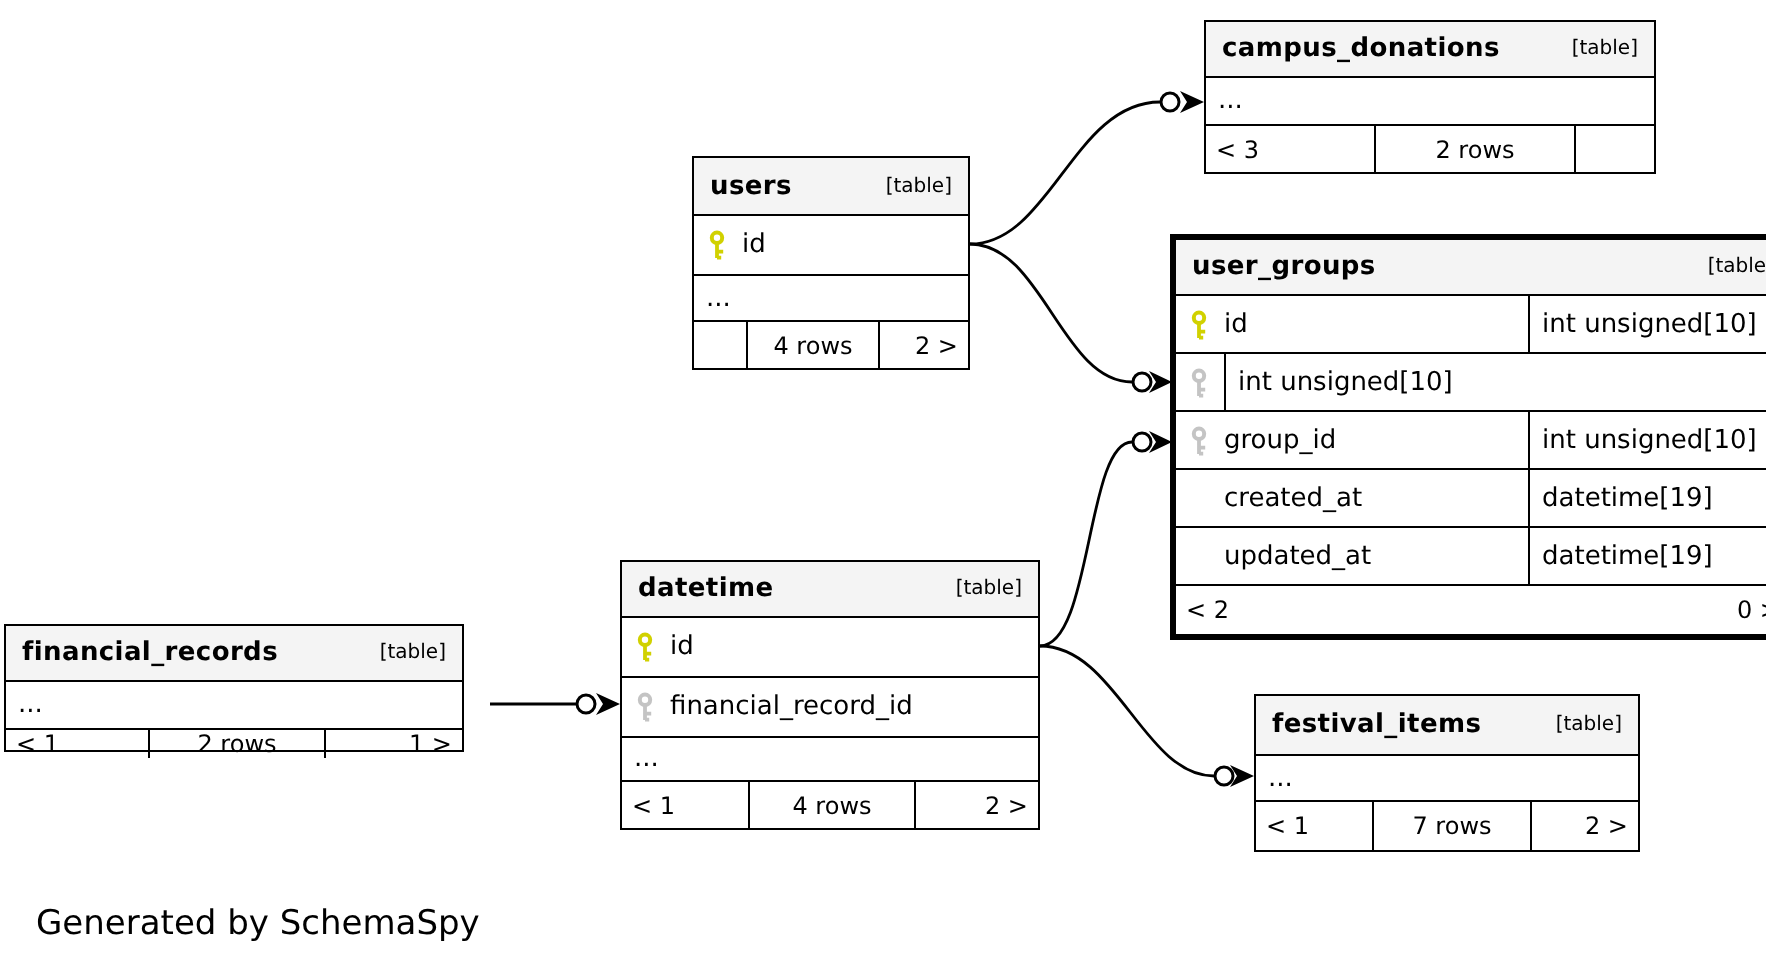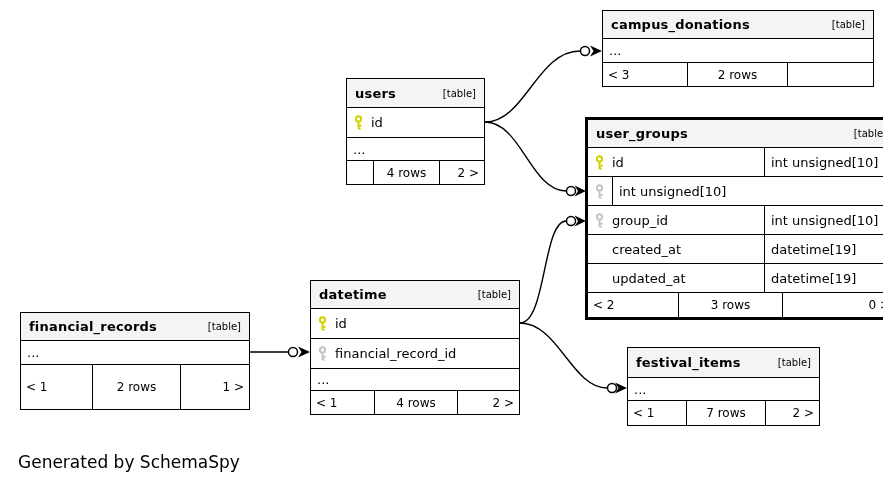--- a/index.html
+++ b/index.html
@@ -68,21 +68,21 @@
     <circle class="rel-circle" cx="612" cy="388" r="4.5"></circle>
     <polygon class="rel-arrow" points="627,388 615,382.5 618.5,388 615,393.5"></polygon>
   </g>
   <g>
     <path class="rel-line" d="M245 352 L288 352"></path>
     <circle class="rel-circle" cx="293" cy="352" r="4.5"></circle>
     <polygon class="rel-arrow" points="310,352 298,346.5 301.5,352 298,357.5"></polygon>
   </g>
 </svg>
 
-<div class="tbl" style="left:602px;top:10px;width:272px;height:77px">
+<div class="tbl" style="left:602px;top:10px;width:226px;height:77px">
   <div class="thead" style="flex:0 0 28px">
     <span class="tname">campus_donations</span>
     <span class="ttag">[table]</span>
   </div>
   <div class="trow" style="flex:0 0 24px">
     <span class="tlabel">...</span>
   </div>
   <div class="tstats">
     <span class="scell" style="flex:0 0 84px">&lt; 3</span>
     <span class="scell mid" style="flex:0 0 101px">2 rows</span>
@@ -153,21 +153,20 @@
     <span class="tlabel">created_at</span>
     <span class="ttype">datetime[19]</span>
   </div>
   <div class="trow" style="flex:0 0 29px">
     <span class="keyspot"></span>
     <span class="tlabel">updated_at</span>
     <span class="ttype">datetime[19]</span>
   </div>
   <div class="tstats">
     <span class="scell" style="flex:0 0 90px">&lt; 2</span>
-    <span class="scell mid" style="flex:0 0 105px">3 rows</span>
     <span class="scell last">0 &gt;</span>
   </div>
 </div>
 
 <div class="tbl" style="left:310px;top:280px;width:210px;height:135px">
   <div class="thead" style="flex:0 0 28px">
     <span class="tname">datetime</span>
     <span class="ttag">[table]</span>
   </div>
   <div class="trow" style="flex:0 0 30px">
@@ -191,21 +190,21 @@
   <div class="trow" style="flex:0 0 22px">
     <span class="tlabel">...</span>
   </div>
   <div class="tstats">
     <span class="scell" style="flex:0 0 63px">&lt; 1</span>
     <span class="scell mid" style="flex:0 0 84px">4 rows</span>
     <span class="scell last">2 &gt;</span>
   </div>
 </div>
 
-<div class="tbl" style="left:20px;top:312px;width:230px;height:98px">
+<div class="tbl" style="left:2px;top:312px;width:230px;height:64px">
   <div class="thead" style="flex:0 0 28px">
     <span class="tname">financial_records</span>
     <span class="ttag">[table]</span>
   </div>
   <div class="trow" style="flex:0 0 24px">
     <span class="tlabel">...</span>
   </div>
   <div class="tstats">
     <span class="scell" style="flex:0 0 71px">&lt; 1</span>
     <span class="scell mid" style="flex:0 0 89px">2 rows</span>

